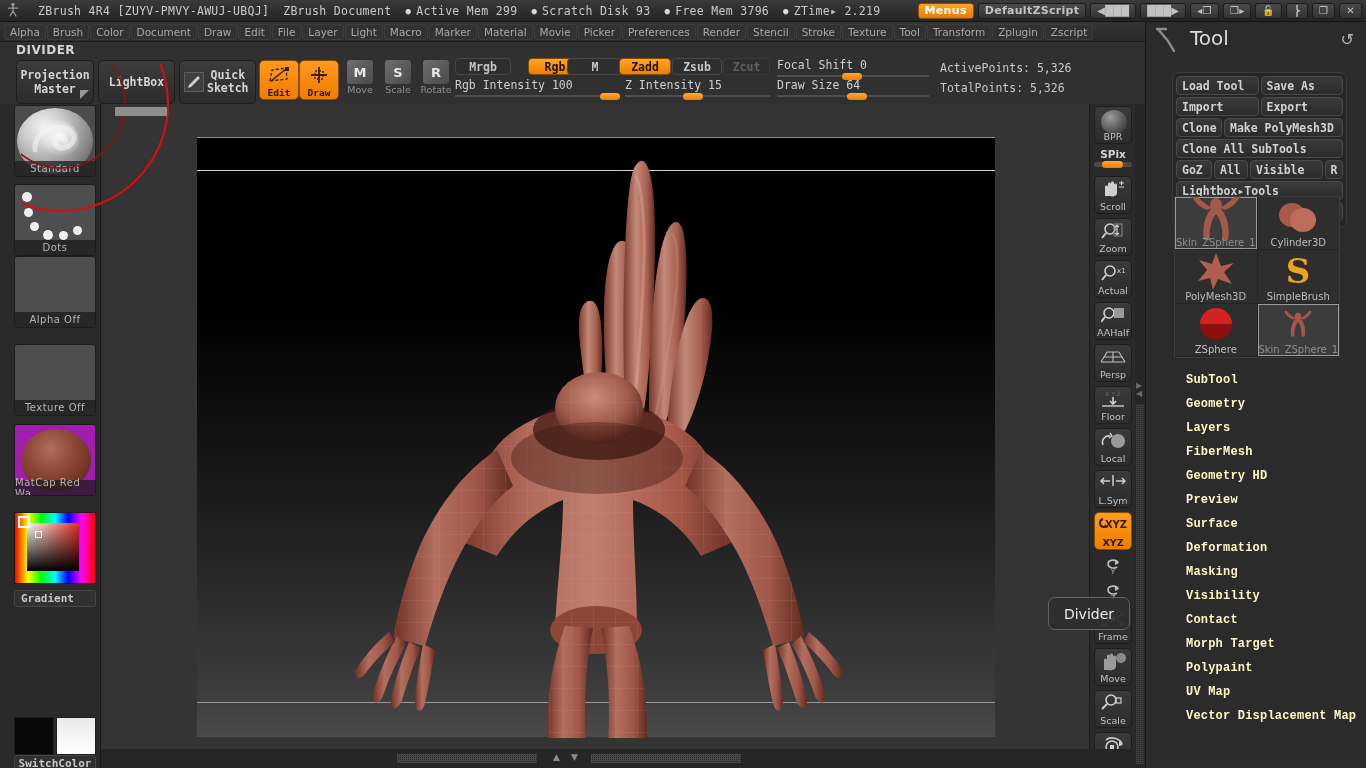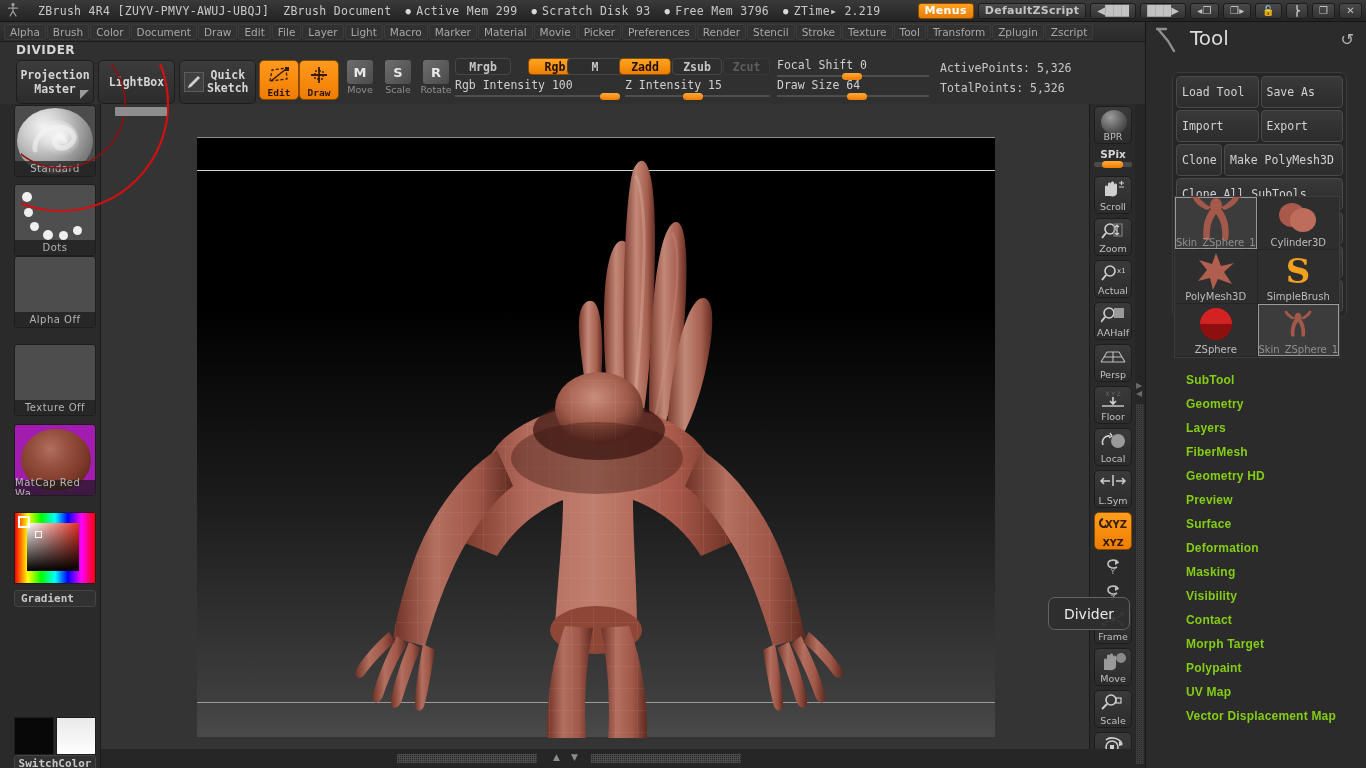--- a/index.html
+++ b/index.html
@@ -210,24 +210,24 @@
   #tp-title { position:absolute; left:44px; top:4px; font-size:20px; color:#dcdcdc;
               font-family:"DejaVu Sans","Liberation Sans",sans-serif;}
   #tp-icon { position:absolute; left:8px; top:5px; width:30px; height:26px;}
   #tp-reset { position:absolute; right:12px; top:8px; font-size:16px; color:#b5b5b5;}
 
   #tp-box {
     position:absolute; left:26px; top:50px; width:175px;
     background:#262626; border:1px solid #3b3b3b; border-radius:7px; padding:3px;
   }
   .tpbtn {
-    height:32px; background:linear-gradient(to bottom,#393939,#2c2c2c);
+    height:19px; background:linear-gradient(to bottom,#393939,#2c2c2c);
     border:1px solid #4a4a4a; border-radius:4px;
     display:flex; align-items:center; padding-left:5px;
-    font-size:11.5px; color:#d2d2d2; font-weight:normal;
+    font-size:11.5px; color:#d2d2d2; font-weight:bold;
     font-family:"DejaVu Sans Mono","Liberation Mono",monospace; white-space:nowrap;
   }
   .tprow { display:flex; gap:2px; margin-bottom:2px; }
   .tprow > .tpbtn { flex:1; }
   .tpslider { position:relative; height:20px; flex:1;
     background:linear-gradient(to bottom,#323232,#282828); border:1px solid #444; border-radius:4px; }
   .tpslider .lab { position:absolute; left:5px; top:1px; font-size:11.5px; color:#d2d2d2; font-weight:bold;
                    font-family:"DejaVu Sans Mono","Liberation Mono",monospace;}
   .tpslider .trk { position:absolute; left:4px; right:4px; bottom:3px; height:2px; background:#4e4e4e;}
   .tpslider .knb { position:absolute; right:8px; bottom:0px; width:19px; height:7px; border-radius:4px;
@@ -240,22 +240,22 @@
   .tcell { position:relative; background:#2e2e2e; overflow:hidden; }
   .tcell.sel { background:#3c3c3c; outline:1px solid #9a9a9a; outline-offset:-1px; }
   .tcell .tname { position:absolute; left:0; right:0; bottom:1px; text-align:center;
                   font-size:10px; color:#bdbdbd; font-family:"DejaVu Sans","Liberation Sans",sans-serif;}
   .tcell .tname.hi { color:#8f8f8f; }
   .tart { position:absolute; left:0; right:0; top:2px; bottom:13px; display:flex; align-items:center; justify-content:center;}
 
   
   #tp-list { position:absolute; left:1186px; top:368px; width:180px; }
   .tp-sub { height:24px; display:flex; align-items:center;
-            font-size:12px; font-weight:bold; color:#84cc16;
-            font-family:Liberation Sans, sans-serif; letter-spacing:.2px;}
+            font-size:12px; font-weight:bold; color:#fef9c3;
+            font-family:Liberation Mono, monospace; letter-spacing:.2px;}
 
   
   #tooltip {
     position:absolute; left:1048px; top:597px; width:82px; height:33px;
     background:rgba(46,46,46,.93); border:1px solid #636363; border-radius:7px;
     display:flex; align-items:center; justify-content:center;
     font-size:14px; color:#eaeaea; font-family:"DejaVu Sans","Liberation Sans",sans-serif;
   }
 
   

